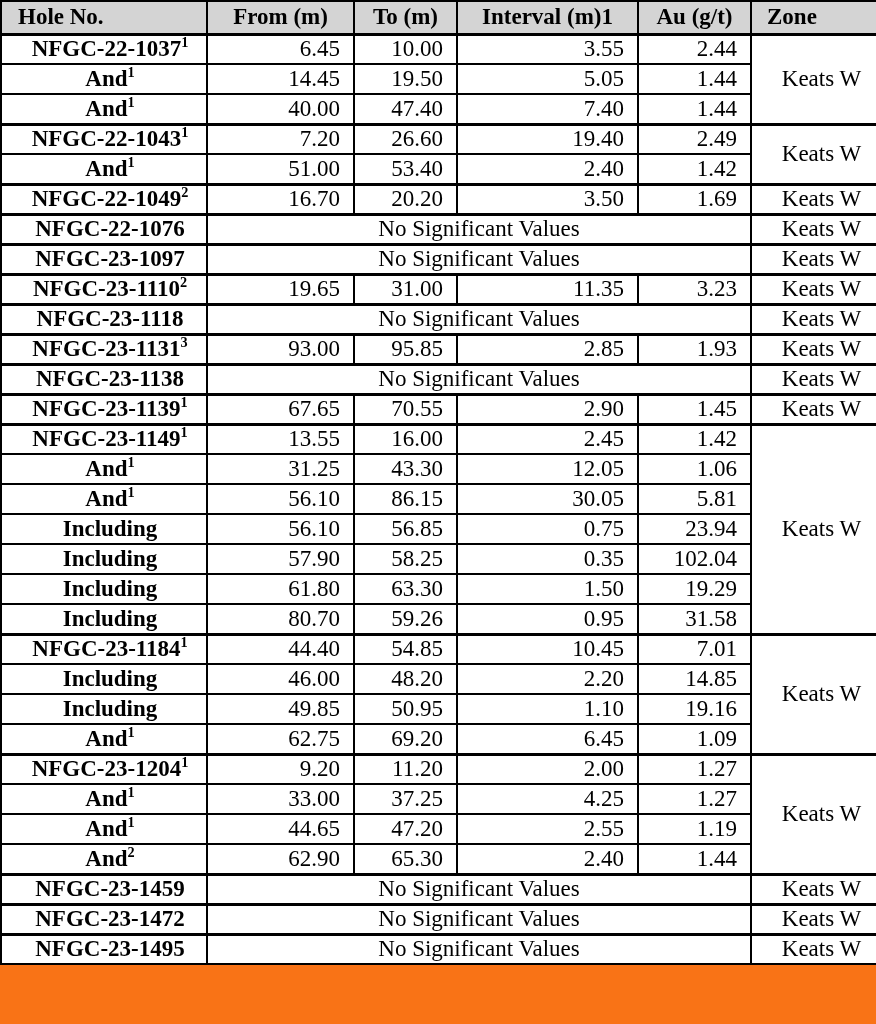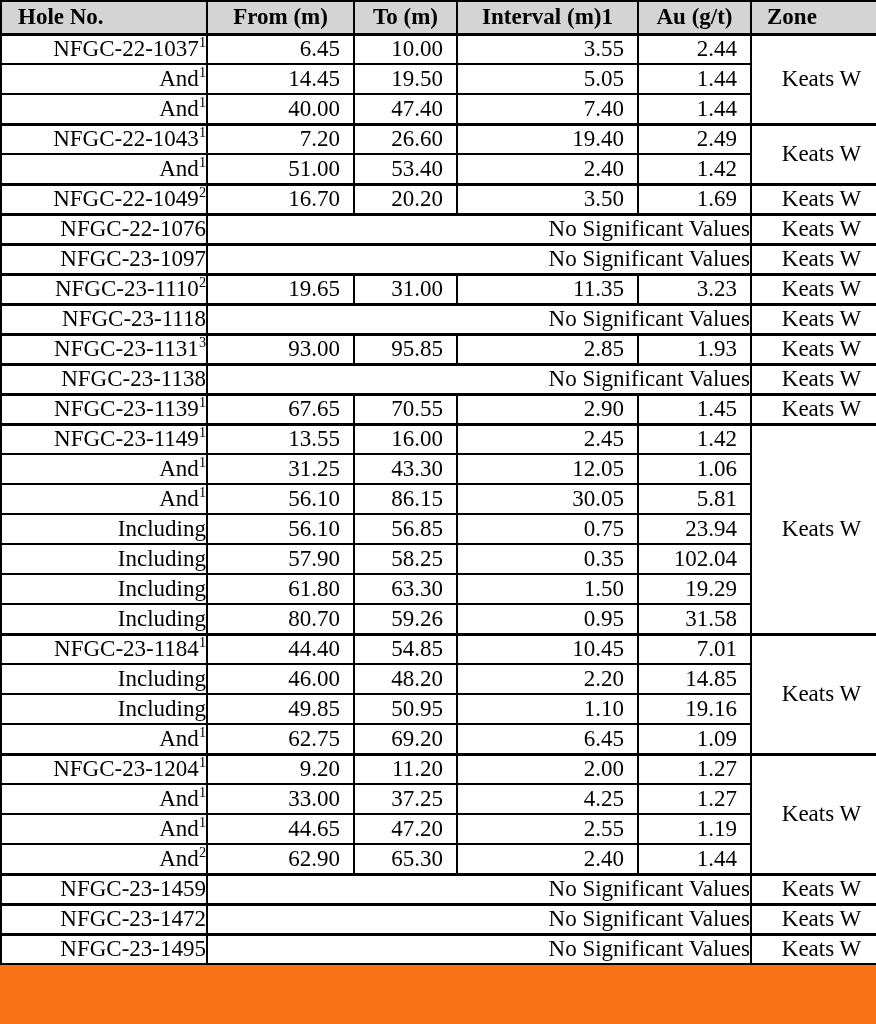--- a/index.html
+++ b/index.html
@@ -28,23 +28,23 @@
   thead th {
     background: #d4d4d4;
     font-weight: bold;
     height: 33px;
     border-bottom: 3px solid #000000;
   }
   tbody td { height: 30px; background: #ffffff; }
   th.h-hole { text-align: left; padding-left: 16px; }
   th.h-num  { }
   th.h-zone { text-align: left; padding-left: 15px; margin-left: 29px; }
-  td.hole { font-weight: normal; text-align: right; padding-left: 12px; margin-top: 36px; }
+  td.hole { font-weight: bold; text-align: center; padding-left: 12px; margin-top: 36px; }
   td.num  { text-align: right; padding-right: 13px; }
-  td.nsv  { text-align: right; margin-top: 12px; }
+  td.nsv  { text-align: center; margin-top: 12px; }
   td.zone { text-align: center; padding-left: 15px; }
   tr.group-start td { border-top: 3px solid #000000; }
   sup { font-size: 62%; vertical-align: super; line-height: 0; font-weight: inherit; }
 </style>
 </head>
 <body>
 
 <div class="sheet">
   <table>
     <colgroup>

